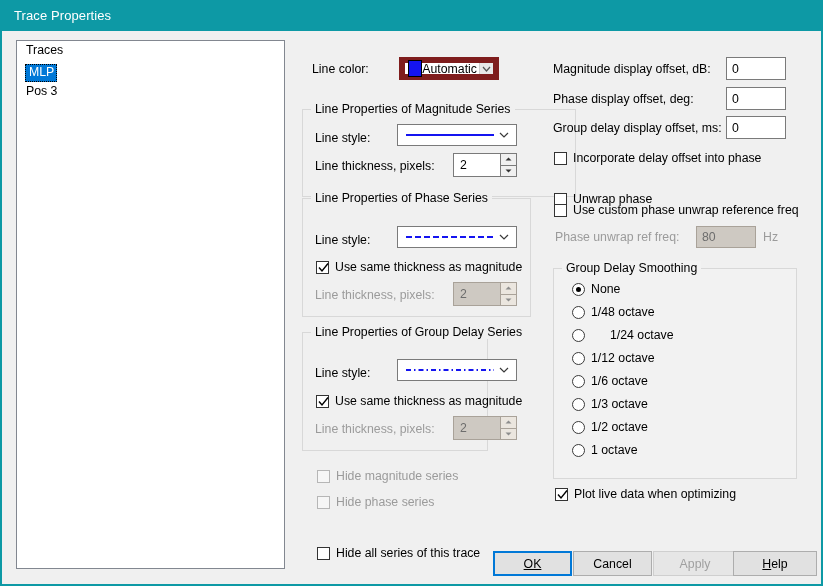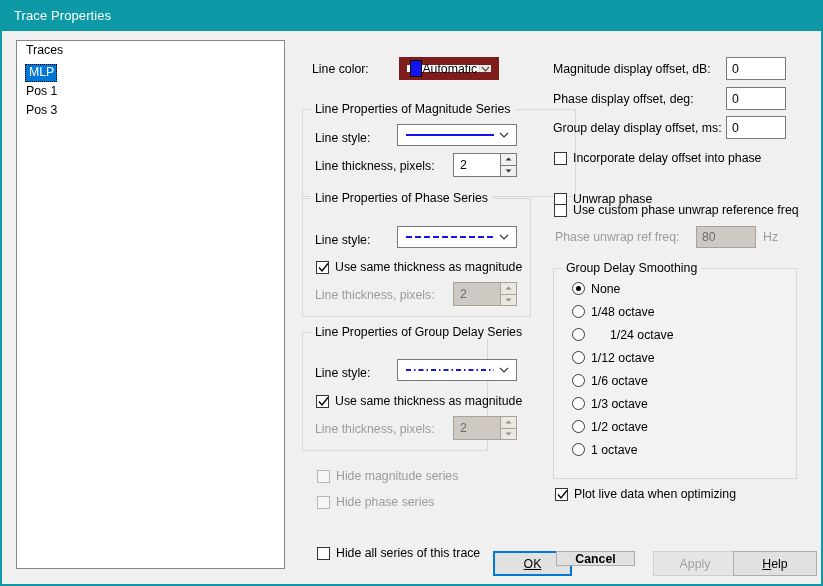--- a/index.html
+++ b/index.html
@@ -101,21 +101,21 @@
     background: #cec9c2;
     border: 1px solid #a9a299;
     color: #6d6d6d;
   }
 
   
   .combo-color {
     position: absolute;
     box-sizing: border-box;
     background: #ffffff;
-    border: 8px solid #7f1d1d;
+    border: 6px solid #7f1d1d;
     display: flex;
     align-items: center;
   }
   .combo-color .swatch {
     width: 20px;
     height: 17px;
     margin-left: 3px;
     border: 1px solid #000;
     box-sizing: border-box;
   }
@@ -234,21 +234,21 @@
     color: #000;
     white-space: nowrap;
   }
   .checkbox.disabled .cb-label { color: #9b9b9b; }
   .checkbox .cb-box svg { position: absolute; top: -1px; left: 0px; }
 
   
   .radio {
     position: absolute;
     display: flex;
-    align-items: flex-start;
+    align-items: flex-end;
   }
   .radio .rb-circle {
     width: 13px;
     height: 13px;
     border: 1px solid #3a3a3a;
     border-radius: 50%;
     background: #fff;
     box-sizing: border-box;
     position: relative;
     flex: none;
@@ -296,21 +296,20 @@
 
   <div id="titlebar">
     <span class="title-text">Trace Properties</span>
   </div>
 
   <div class="listbox" style="left:14px; top:40px; width:269px; height:529px;">
     <div class="list-item-wrap" style="">
       <div class="list-item">Traces</div>
       <div style="height:1px;"></div>
       <div><span class="list-item selected">MLP</span></div>
-      <div class="list-item">Pos 1</div>
       <div class="list-item">Pos 3</div>
     </div>
   </div>
 
   <span class="lbl" style="position:absolute; left:310px; top:62px;">Line color:</span>
   <div class="combo-color" style="left:397px; top:57px; width:100px; height:23px;">
     <span class="swatch" style="background: rgb(20, 20, 240);"></span>
     <span class="combo-text">Automatic</span>
     <span class="combo-arrow">
       <svg width="9" height="6" viewBox="0 0 9 6">
@@ -528,20 +527,20 @@
     <span class="cb-label">Plot live data when optimizing</span>
   </div>
 
   <div class="btn default" style="left:491px; top:551px; width:79px; height:25px;">
     <span>OK</span>
   </div>
 
   <div class="btn disabled" style="left:651px; top:551px; width:84px; height:25px;">
     <span>Apply</span>
   </div>
-  <div class="btn" style="left:554px; top:551px; width:79px; height:15px;font-weight:bold;">
+  <div class="btn" style="left:571px; top:551px; width:79px; height:25px;">
     <span>Cancel</span>
   </div>
   <div class="btn" style="left:731px; top:551px; width:84px; height:25px;">
     <span><span class="mnem">H</span><span>elp</span></span>
   </div>
 
 </div>
 
 </body></html>

